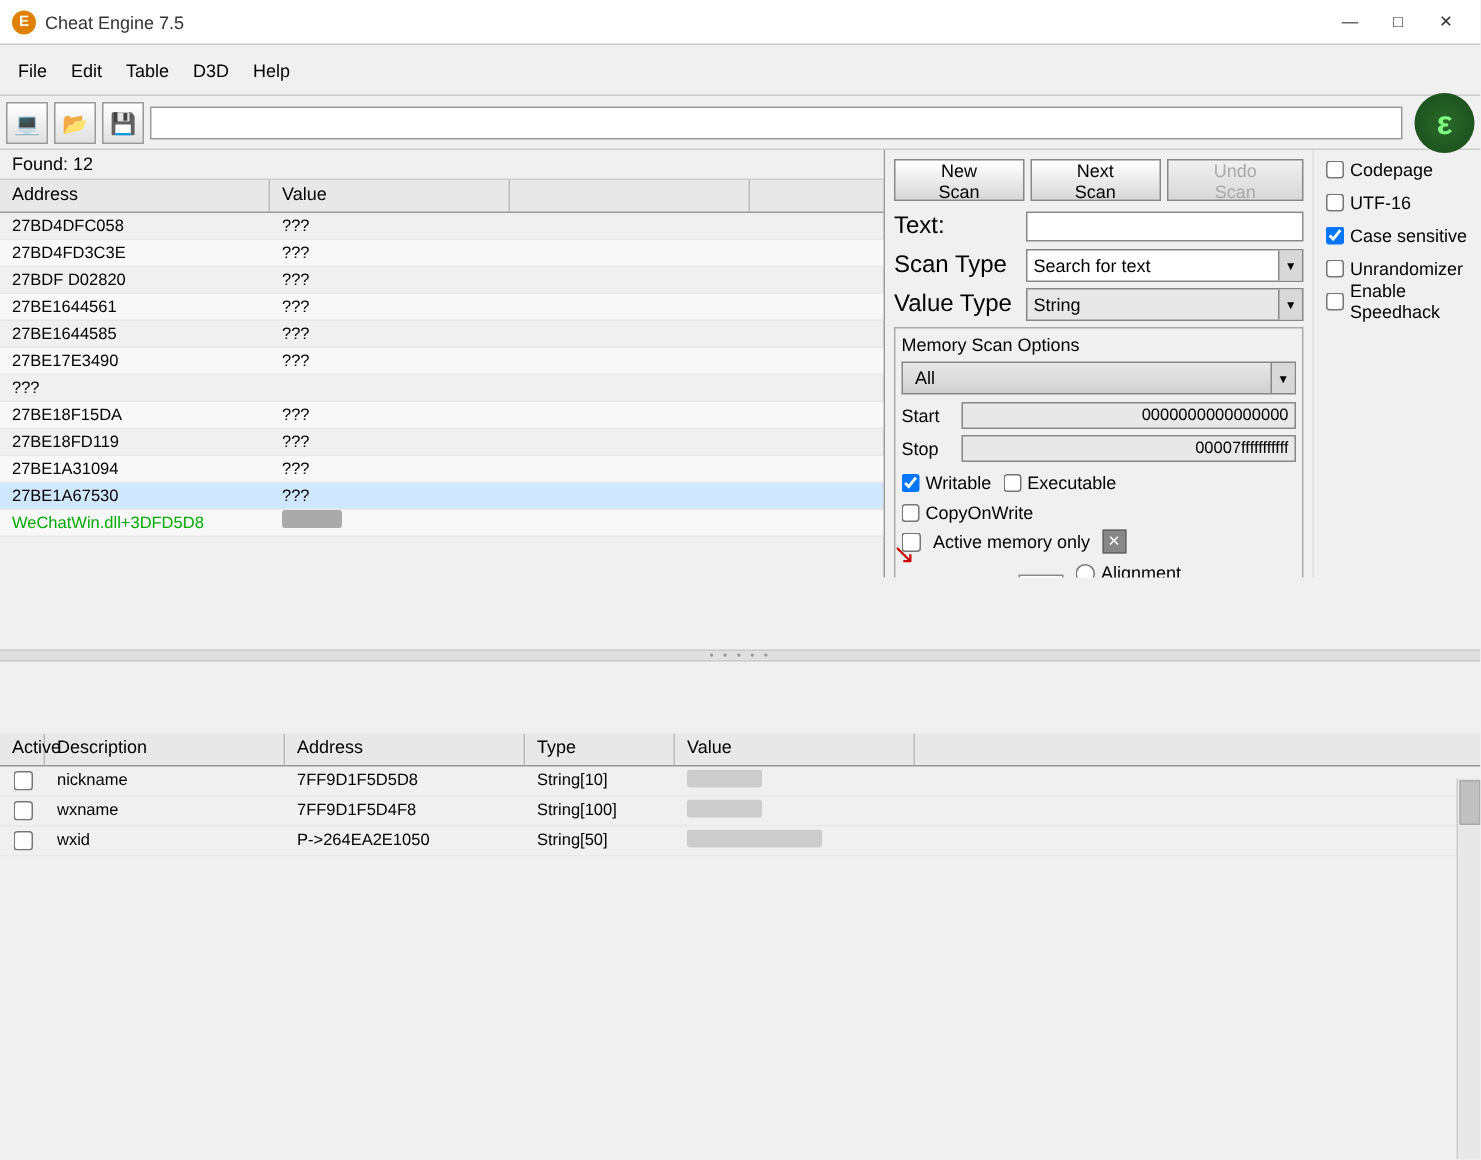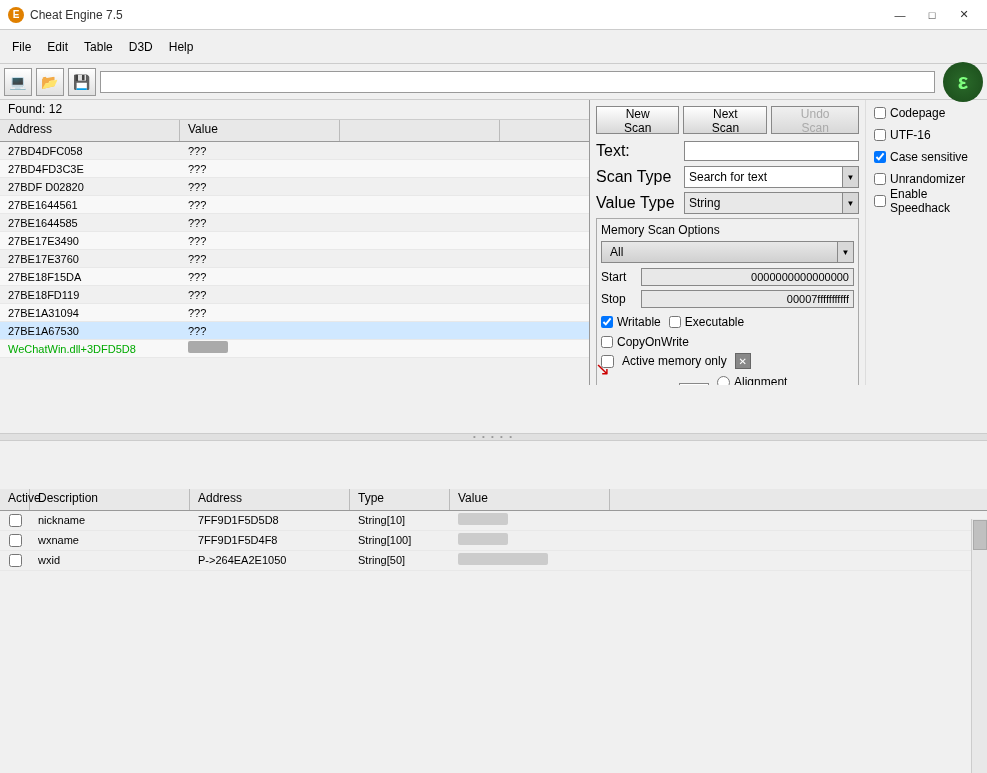--- a/index.html
+++ b/index.html
@@ -430,21 +430,21 @@
       position: relative;
     }
 
     #right-panel-inner {
       flex: 1;
       overflow: hidden;
       padding: 6px;
     }
 
     #right-checks-panel {
-      width: 122px;
+      width: 112px;
       padding: 4px 8px;
       display: flex;
       flex-direction: column;
       gap: 4px;
       border-left: 1px solid #ddd;
     }
 
     .scan-region {
       display: flex;
       gap: 4px;
@@ -527,21 +527,20 @@
               </div>
               <div class="result-row">
                 <div class="cell col-address">27BE1644585</div>
                 <div class="cell col-value">???</div>
               </div>
               <div class="result-row">
                 <div class="cell col-address">27BE17E3490</div>
                 <div class="cell col-value">???</div>
               </div>
               <div class="result-row">
-                <div class="cell col-address">27BE17E3760</div>
                 <div class="cell col-value">???</div>
               </div>
               <div class="result-row">
                 <div class="cell col-address">27BE18F15DA</div>
                 <div class="cell col-value">???</div>
               </div>
               <div class="result-row">
                 <div class="cell col-address">27BE18FD119</div>
                 <div class="cell col-value">???</div>
               </div>

